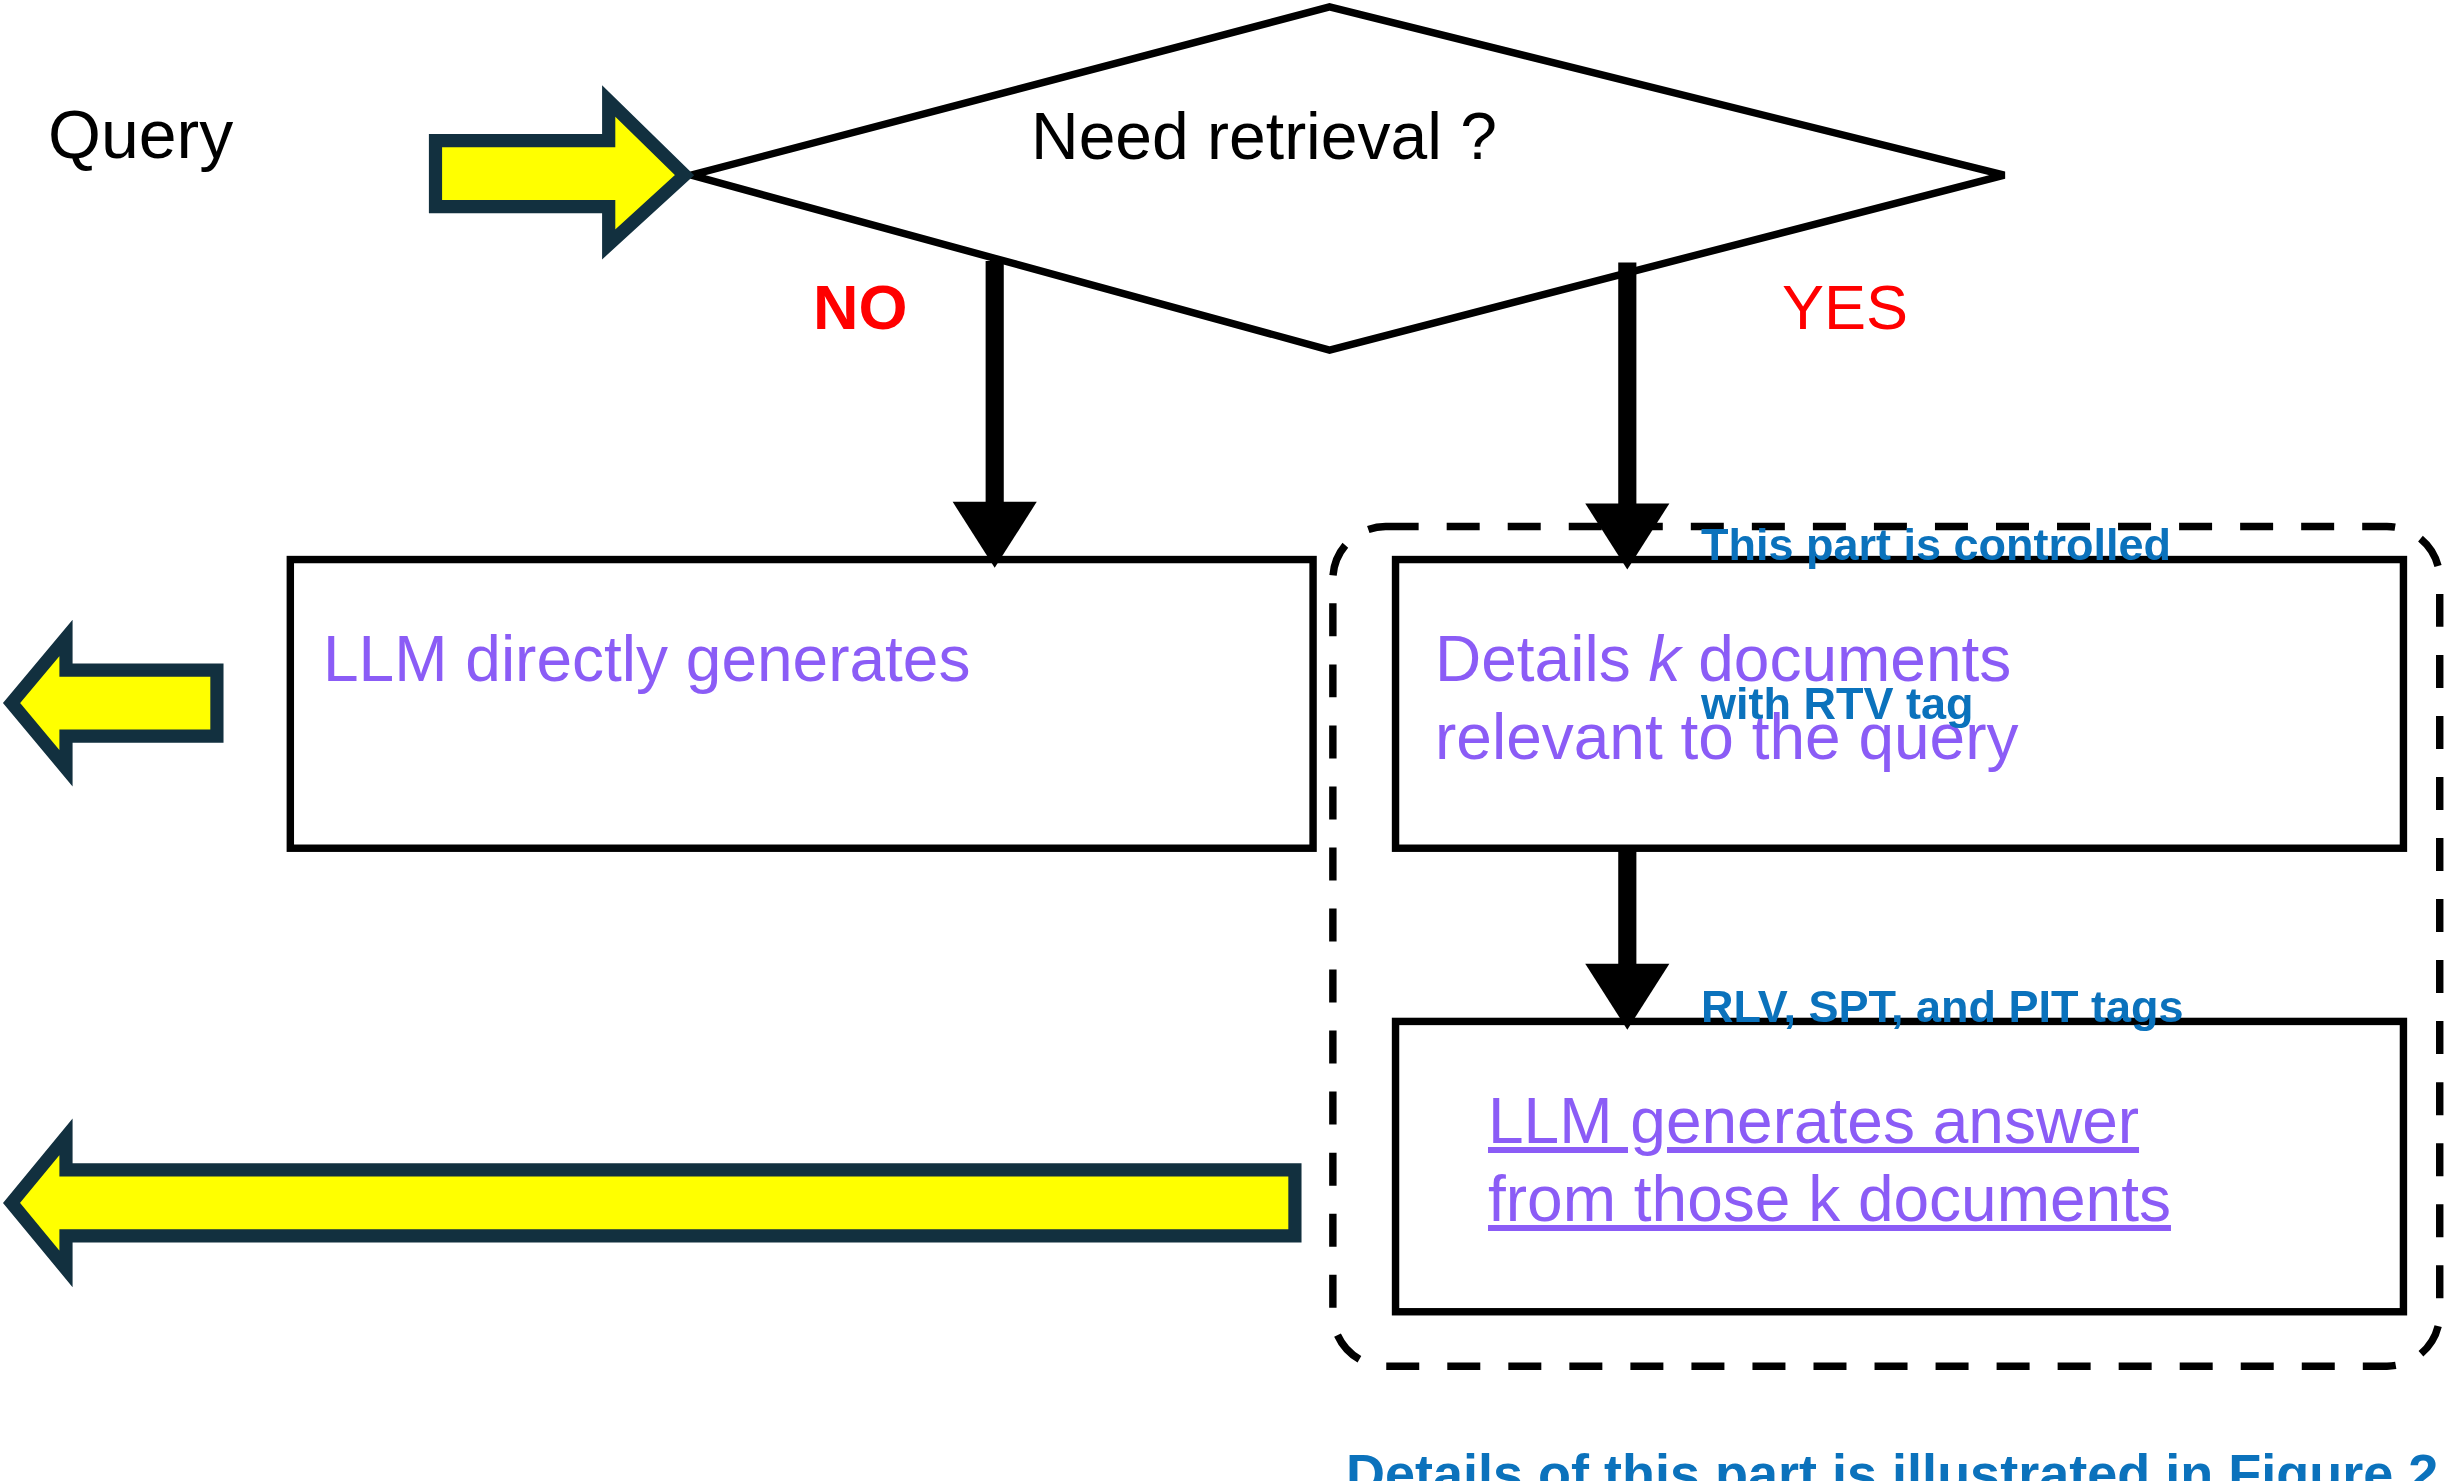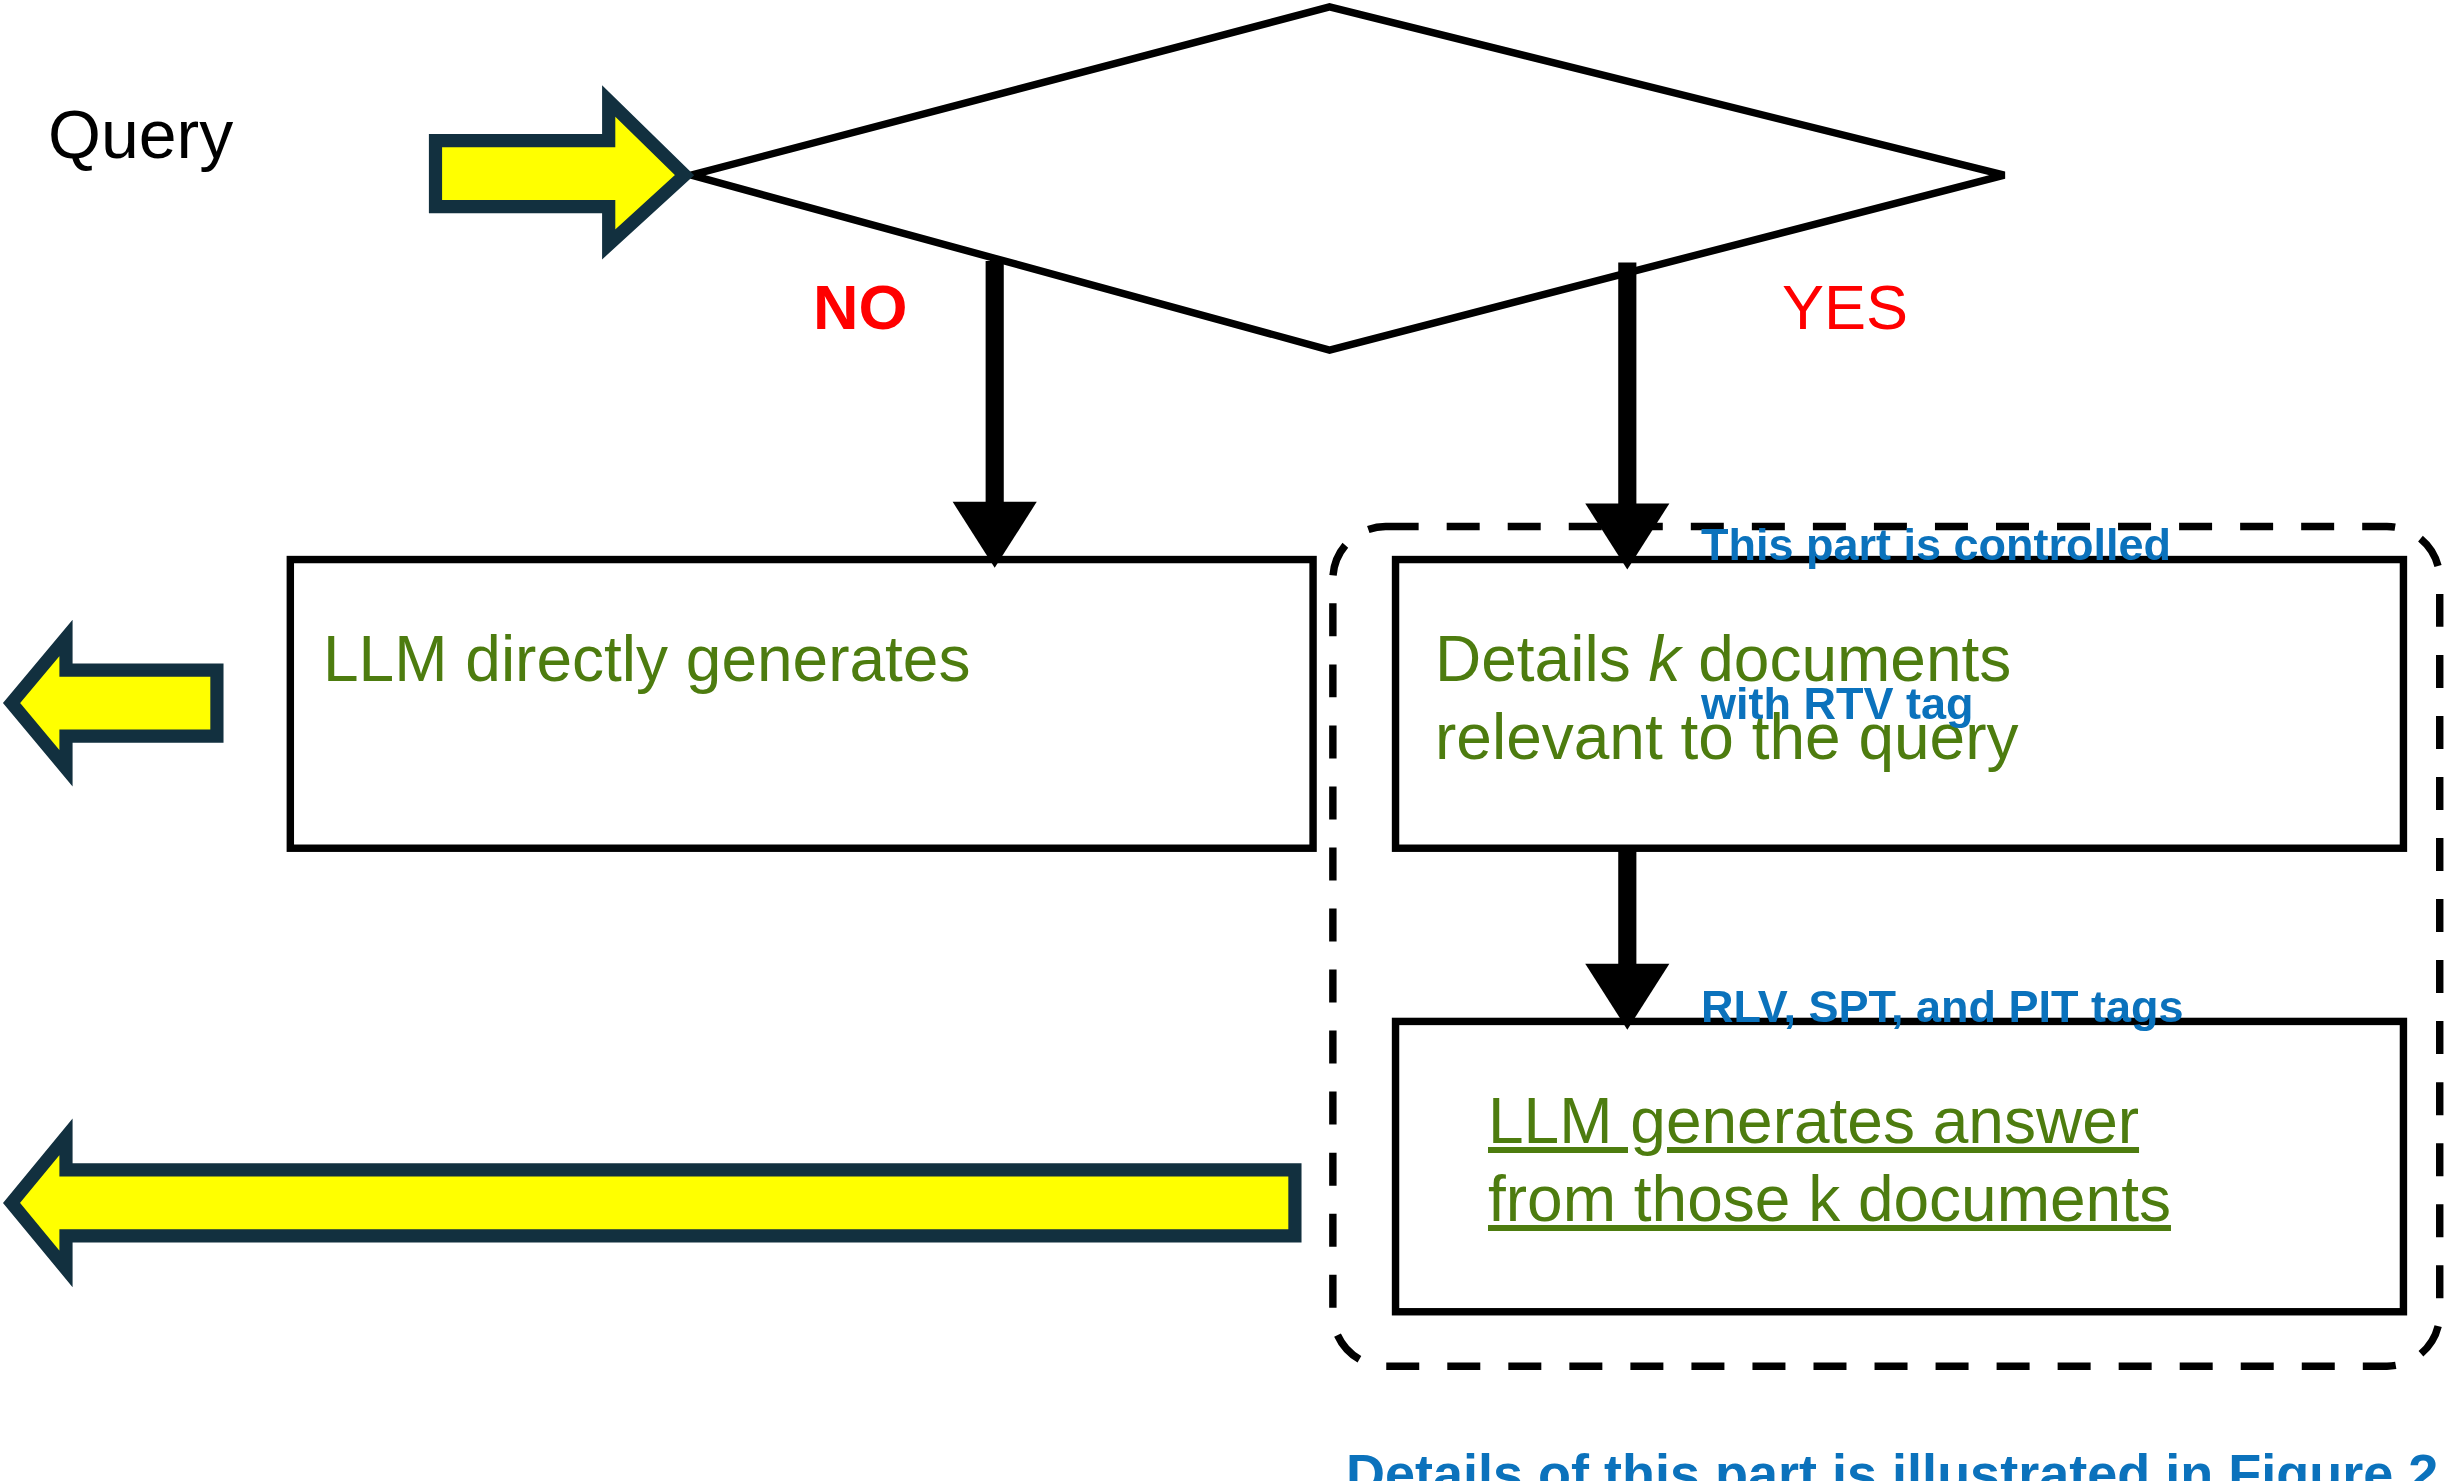--- a/index.html
+++ b/index.html
@@ -46,21 +46,21 @@
     font-size: 63px;
     color: #ff0000;
   }
   .no-label { left: 813px; top: 272px; font-weight: bold; }
   .yes-label { left: 1782px; top: 272px; }
 
   .box-text {
     position: absolute;
     text-align: left;
     font-size: 64px;
-    color: #4d7c0f;
+    color: #8b5cf6;
     line-height: 1.22;
   }
   .box-text .ital { font-style: italic; }
 
   .box-left-text   { left: 323px;  top: 620px; }
   .box-ret-text    { left: 1435px; top: 620px; }
   .box-gen-text    { left: 1488px; top: 1082px; text-decoration: underline; }
 
   .annot {
     position: absolute;
@@ -110,20 +110,21 @@
     </g>
 
     <g>
       <line x1="1973" y1="1030" x2="1973" y2="1192" stroke="#000000" stroke-width="22"></line>
       <polygon points="1973,1248 1922,1168 2024,1168" fill="#000000"></polygon>
     </g>
   </svg>
 
   <div class="txt query-label">Query</div>
 
+  <div class="txt diamond-label">Need retrieval ?</div>
 
   <div class="txt branch-label no-label">NO</div>
 
   <div class="txt branch-label yes-label">YES</div>
 
   <div class="box-text box-left-text">
     <div>LLM directly generates</div>
   </div>
 
   <div class="box-text box-ret-text">

